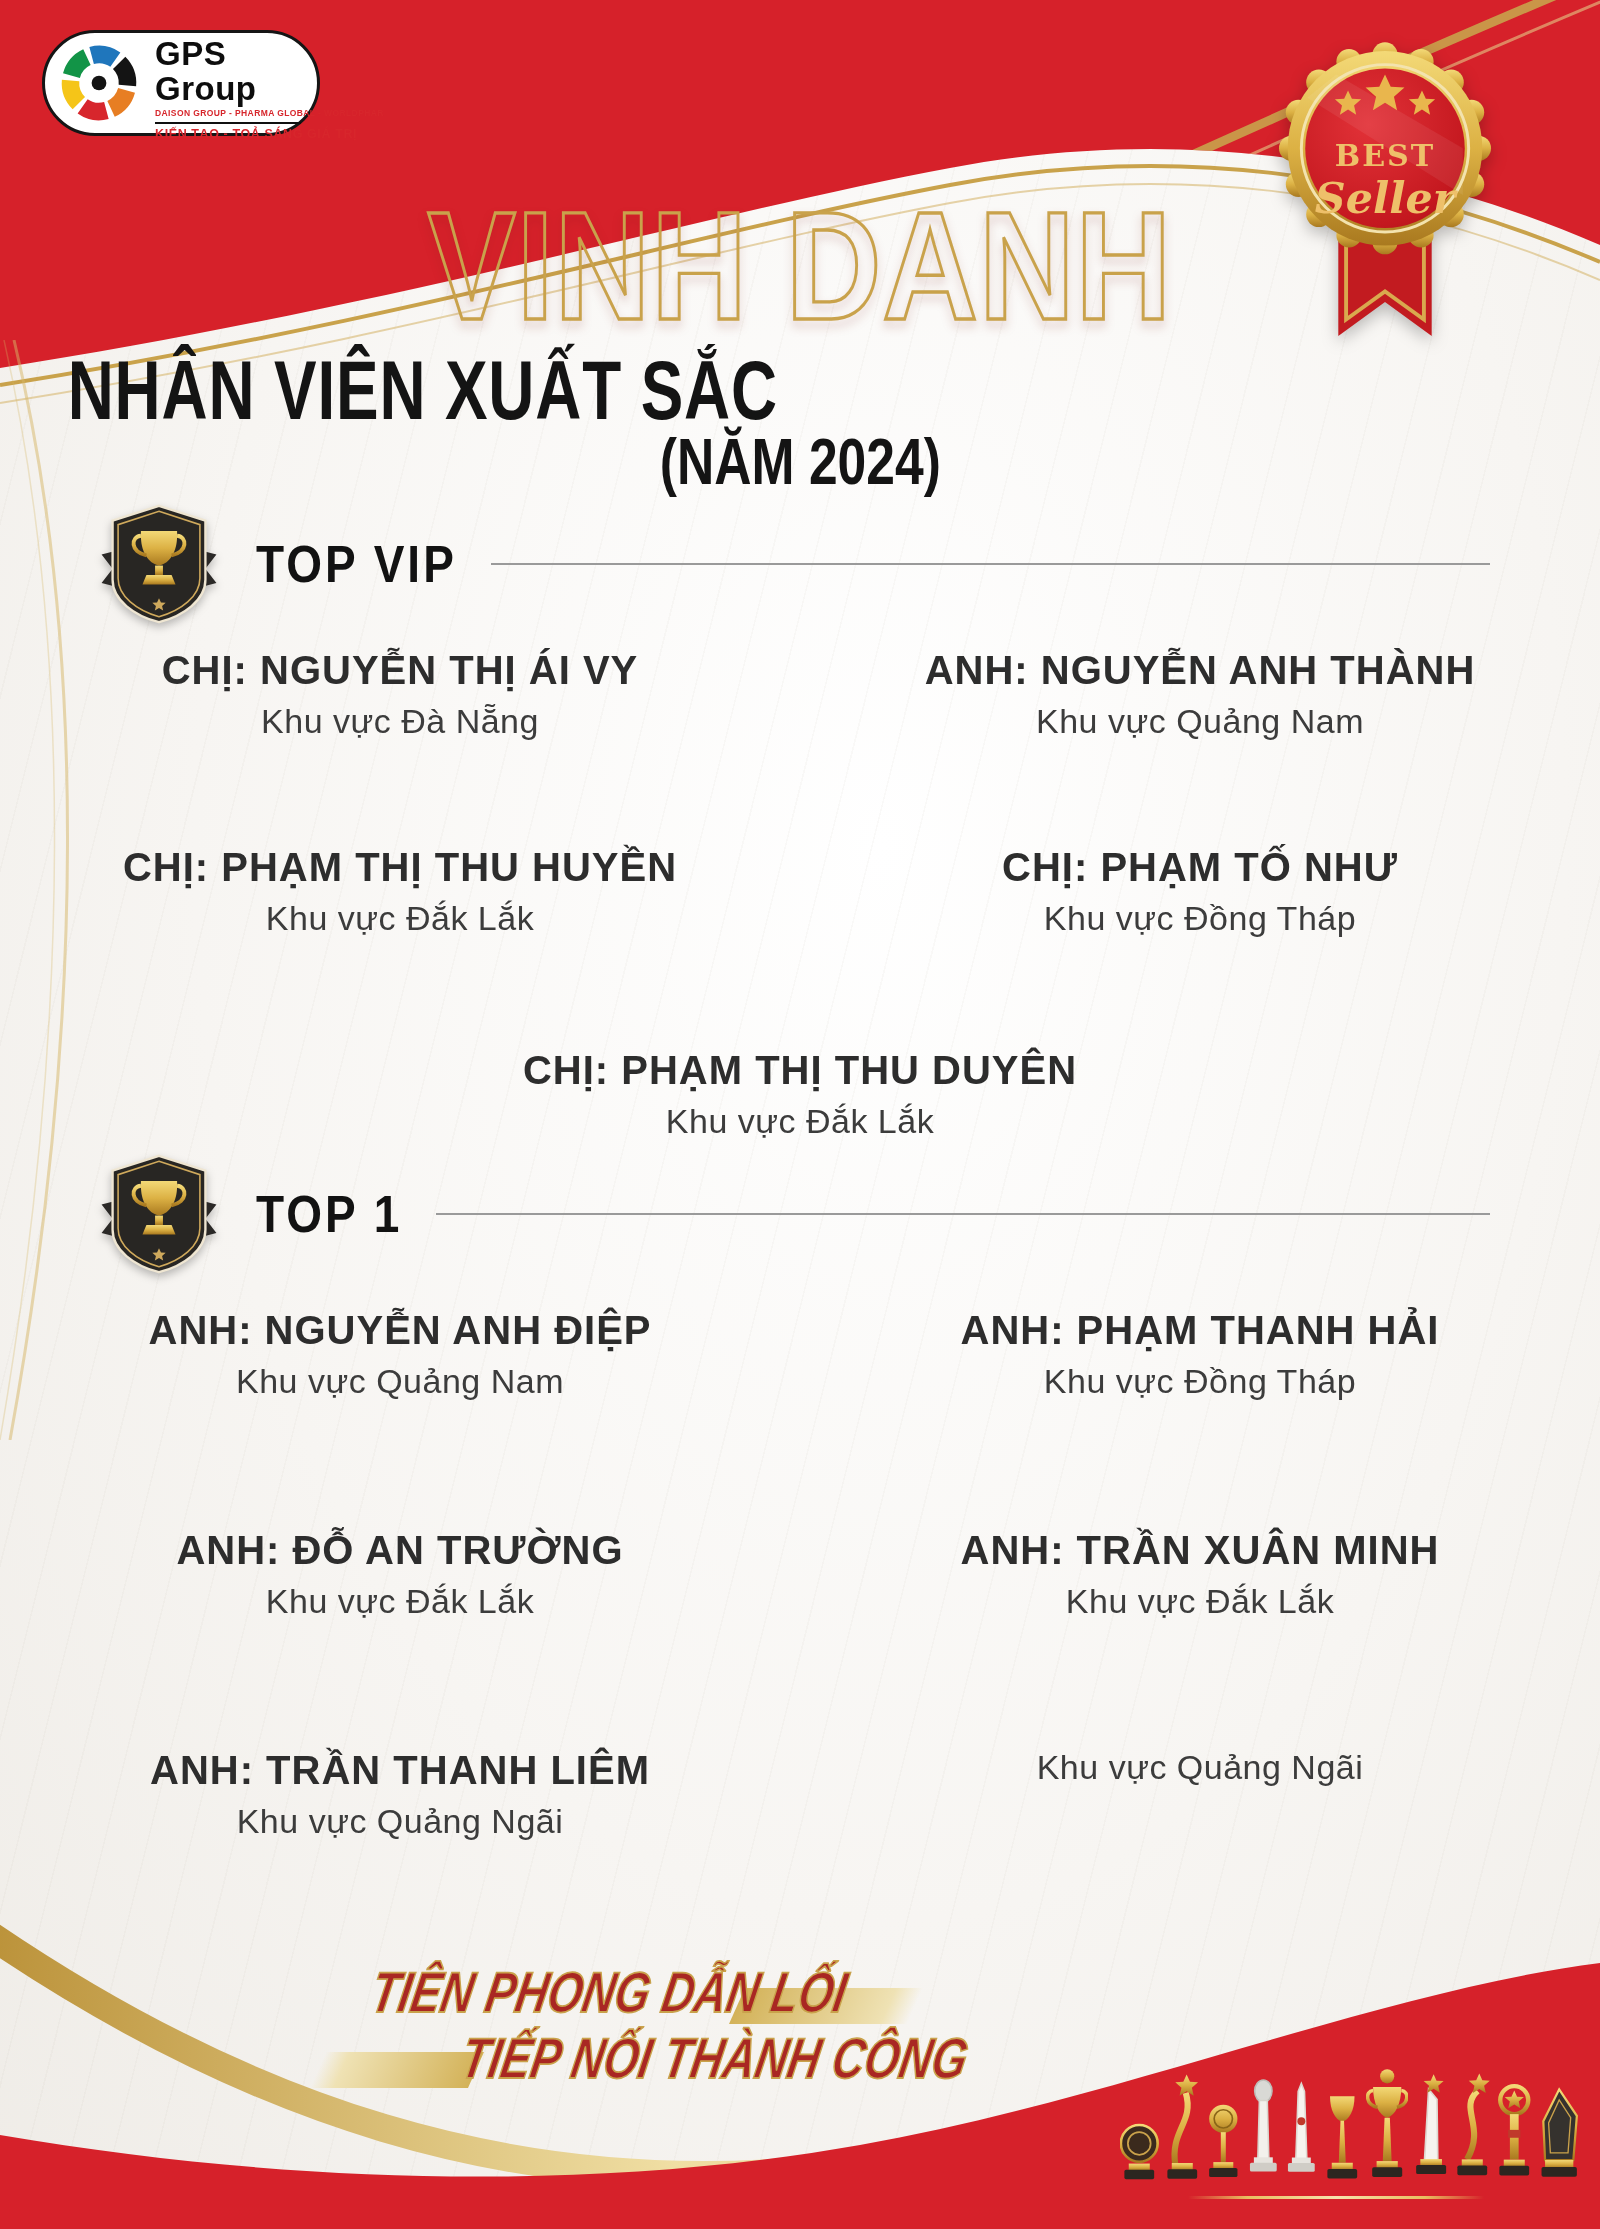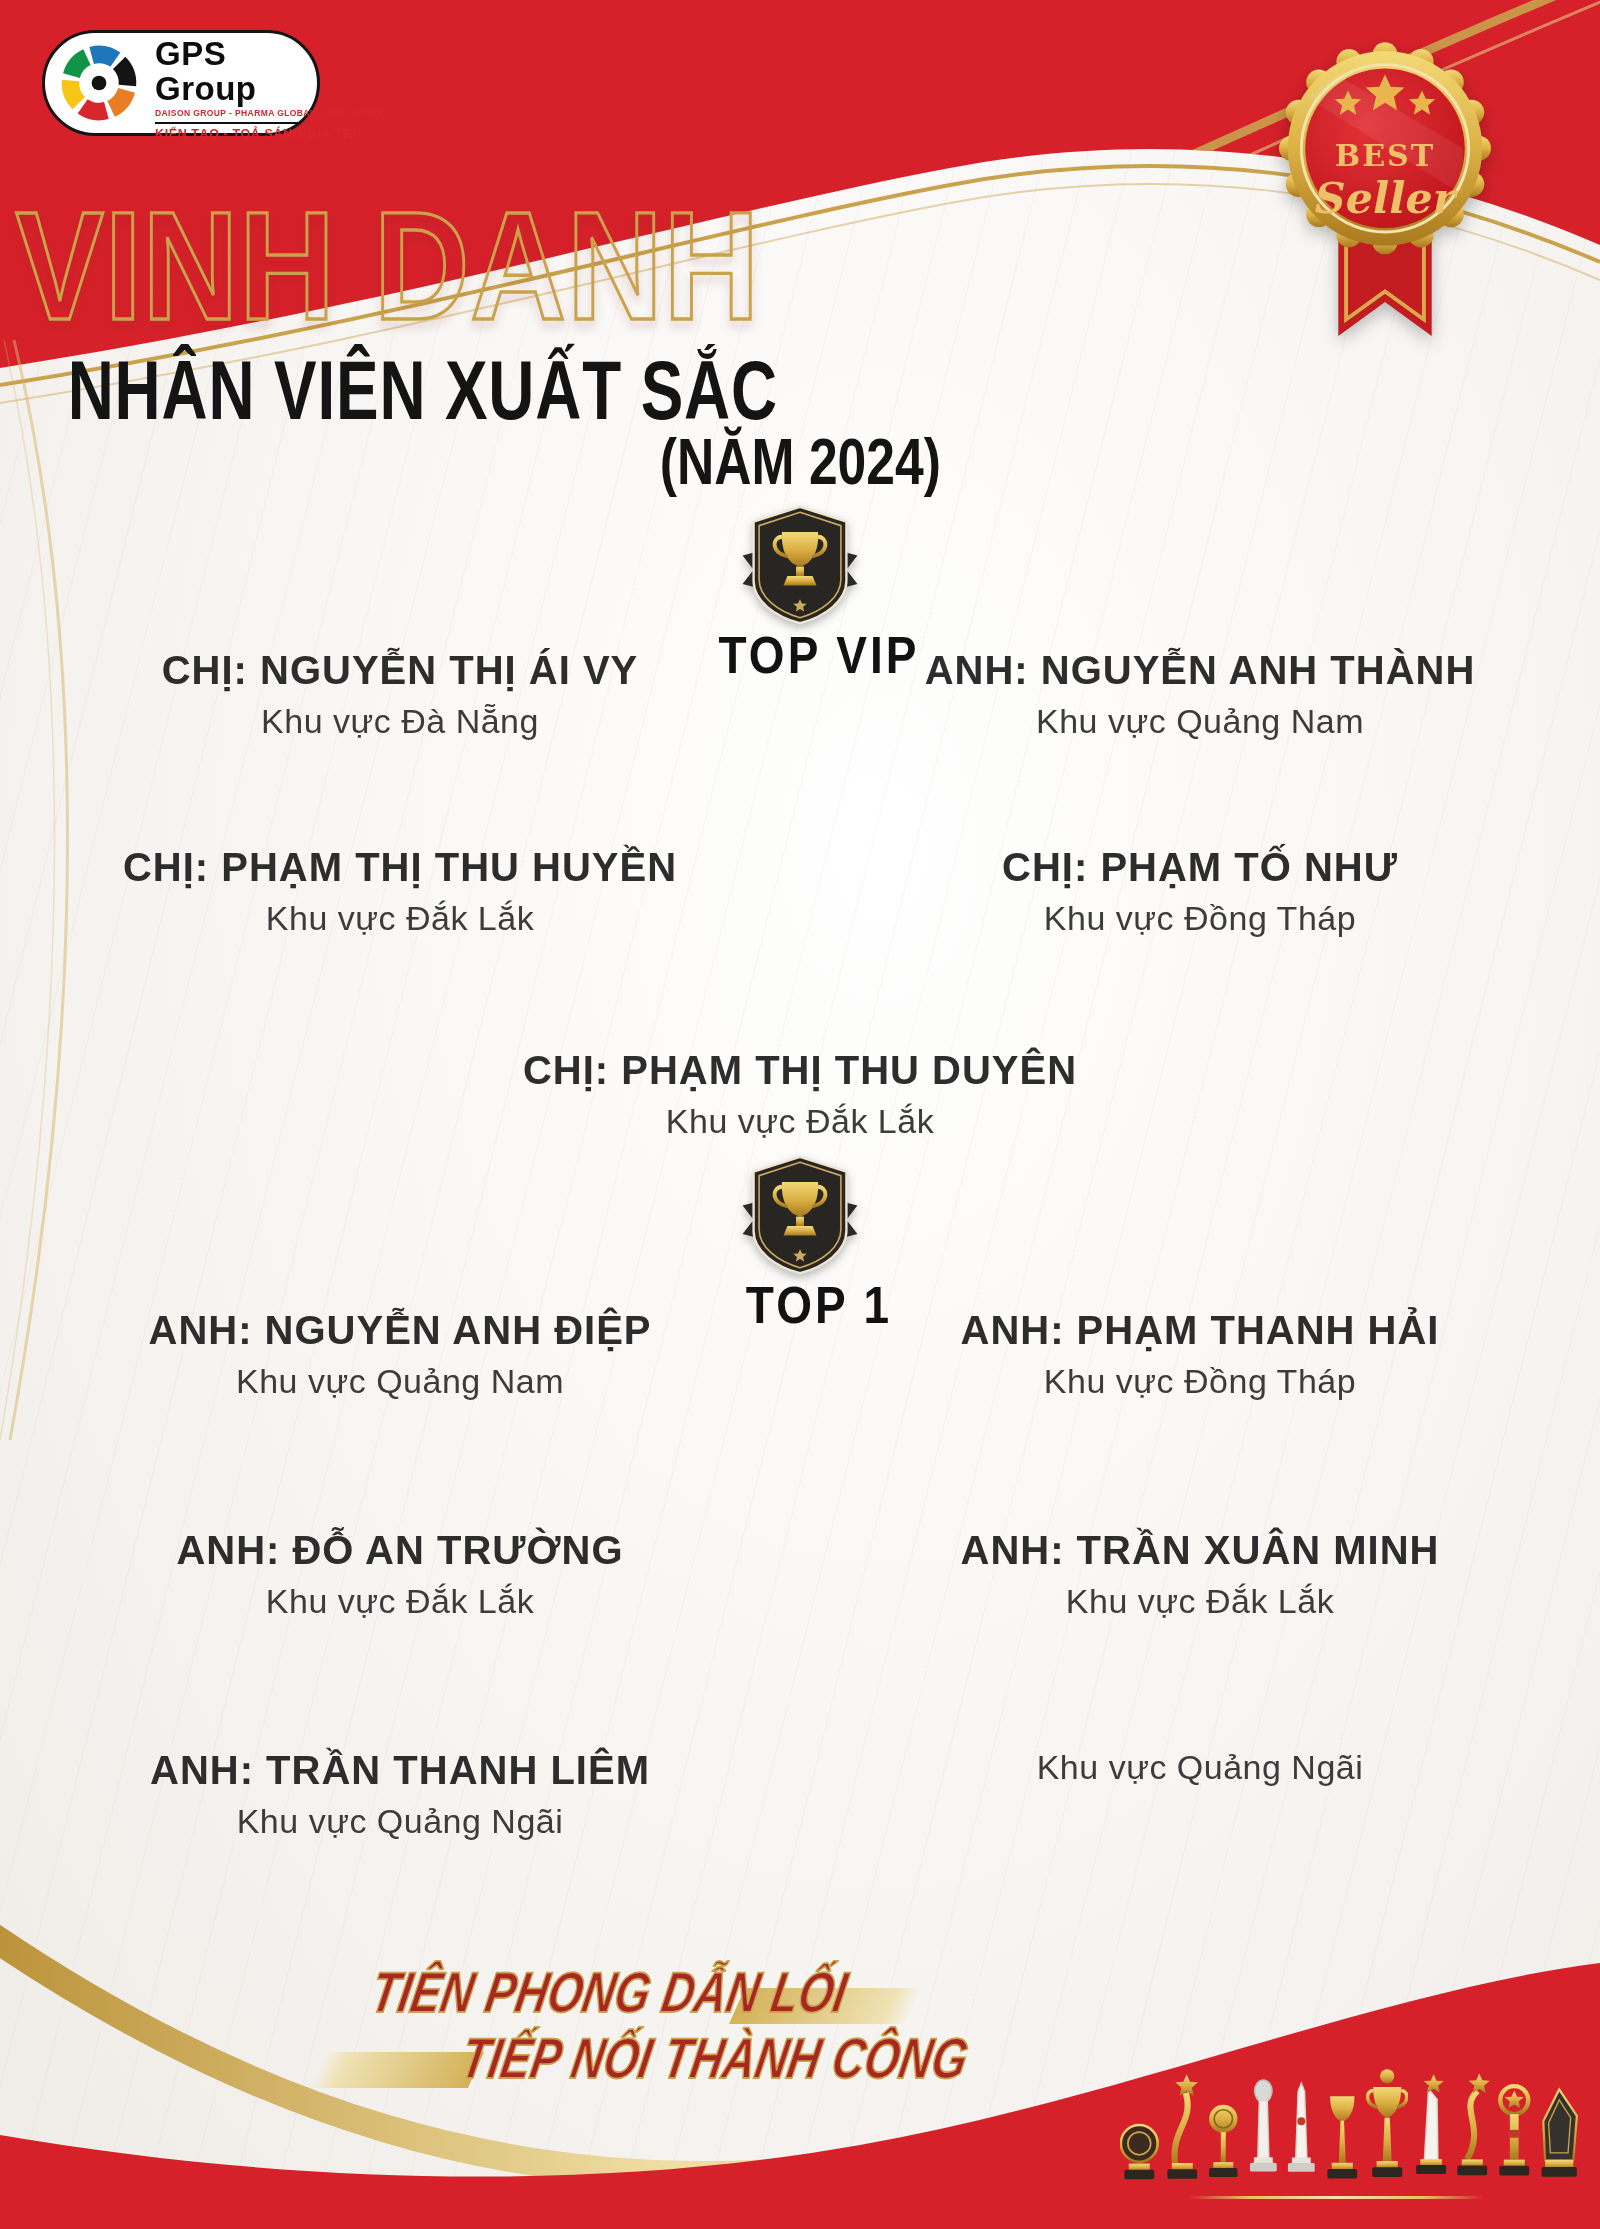--- a/index.html
+++ b/index.html
@@ -26,41 +26,41 @@
   .logo-name{font-size:33px;font-weight:bold;color:#0d0d0d;letter-spacing:0.5px;}
   .logo-sub{font-size:8.5px;font-weight:bold;color:#d7262c;letter-spacing:0.4px;margin-top:3px;white-space:nowrap;}
   .logo-rule{height:2px;background:#101010;margin:4px 0 4px 0;}
   .logo-tagline{font-size:12.5px;font-weight:bold;color:#d7262c;letter-spacing:0.6px;white-space:nowrap;}
 
   
   .badge{position:absolute;left:1278px;top:36px;width:214px;height:318px;z-index:5;filter:drop-shadow(0 6px 8px rgba(0,0,0,0.25));}
 
   
   .title-main{
-    position:absolute;left:0;top:196px;width:1600px;z-index:4;
+    position:absolute;left:0;top:196px;width:1600px;text-align:center;z-index:4;
     font-size:138px;font-weight:bold;letter-spacing:1px;line-height:1;
     color:#c01616;-webkit-text-stroke:3px #c9a24b;
     filter:drop-shadow(0 6px 5px rgba(120,20,10,0.25));
   }
   @supports (-webkit-background-clip:text){
     .title-main{
       background:linear-gradient(180deg,#ef4a30 0%,#d61e1e 48%,#9e0f10 100%);
       -webkit-background-clip:text;background-clip:text;color:transparent;
     }
   }
   .title-main .cond{display:inline-block;transform:scaleX(.96) scaleY(1.12);transform-origin:center;}
   .title-sub{position:absolute;left:0;top:352px;width:1600px;text-align:left;z-index:4;
     font-size:76px;font-weight:bold;color:#141414;line-height:1;}
   .title-sub .cond{display:inline-block;transform:scaleX(.84) scaleY(1.1);transform-origin:center;letter-spacing:1px;}
   .title-year{position:absolute;left:0;top:432px;width:1600px;text-align:center;z-index:4;
     font-size:60px;font-weight:bold;color:#141414;line-height:1;}
   .title-year .cond{display:inline-block;transform:scaleX(.86) scaleY(1.08);transform-origin:center;}
 
   
-  .sec-header{position:absolute;left:100px;width:1400px;height:124px;display:flex;align-items:center;z-index:3;flex-direction:column;}
+  .sec-header{position:absolute;left:100px;width:1400px;height:124px;display:flex;align-items:center;z-index:3;}
   .sec-shield{width:118px;height:126px;flex:0 0 auto;filter:drop-shadow(0 4px 4px rgba(0,0,0,0.25));}
   .sec-label{font-size:46px;font-weight:bold;color:#121212;margin-left:38px;white-space:nowrap;}
   .sec-label .cond{display:inline-block;transform:scaleY(1.12);letter-spacing:3px;}
   .sec-line{flex:1 1 auto;height:2px;background:#9a9a9a;margin-left:34px;margin-right:10px;}
 
   
   .row{position:absolute;left:0;width:1600px;display:flex;z-index:3;}
   .cell{width:50%;text-align:center;}
   .cell.full{width:100%;}
   .hname{font-size:40px;font-weight:bold;color:#2d2d2d;letter-spacing:1px;margin-bottom:9px;}

